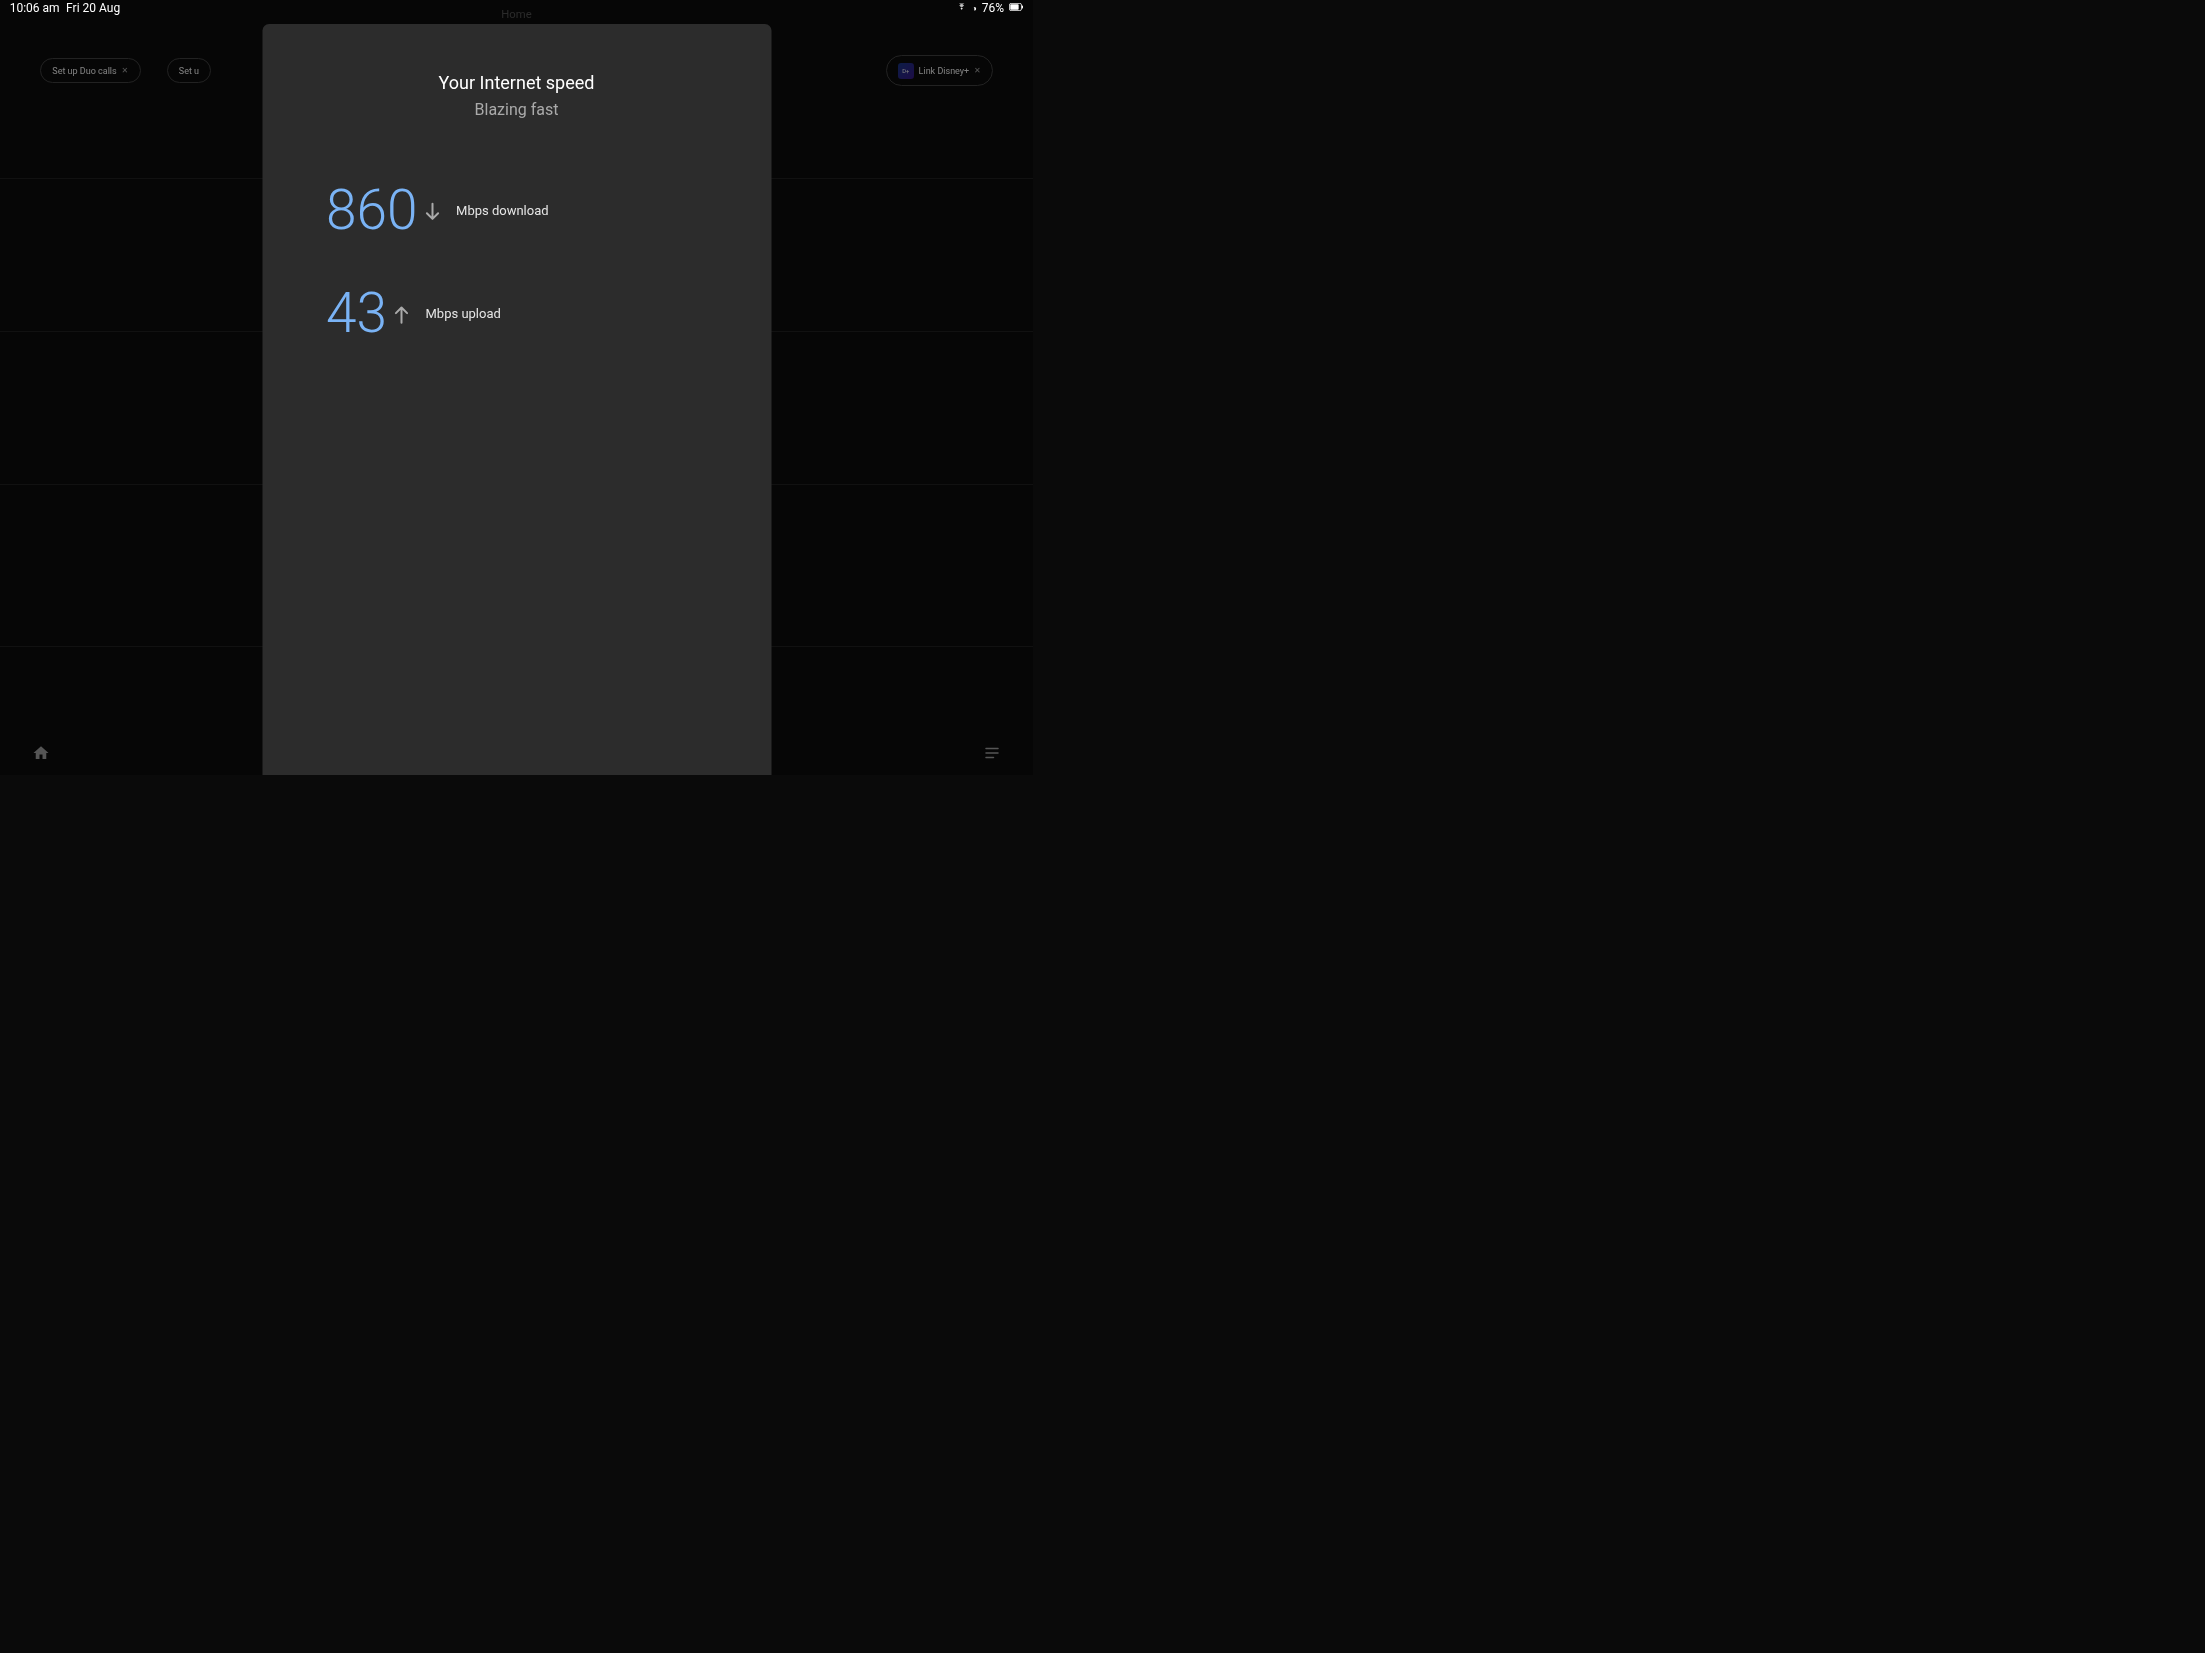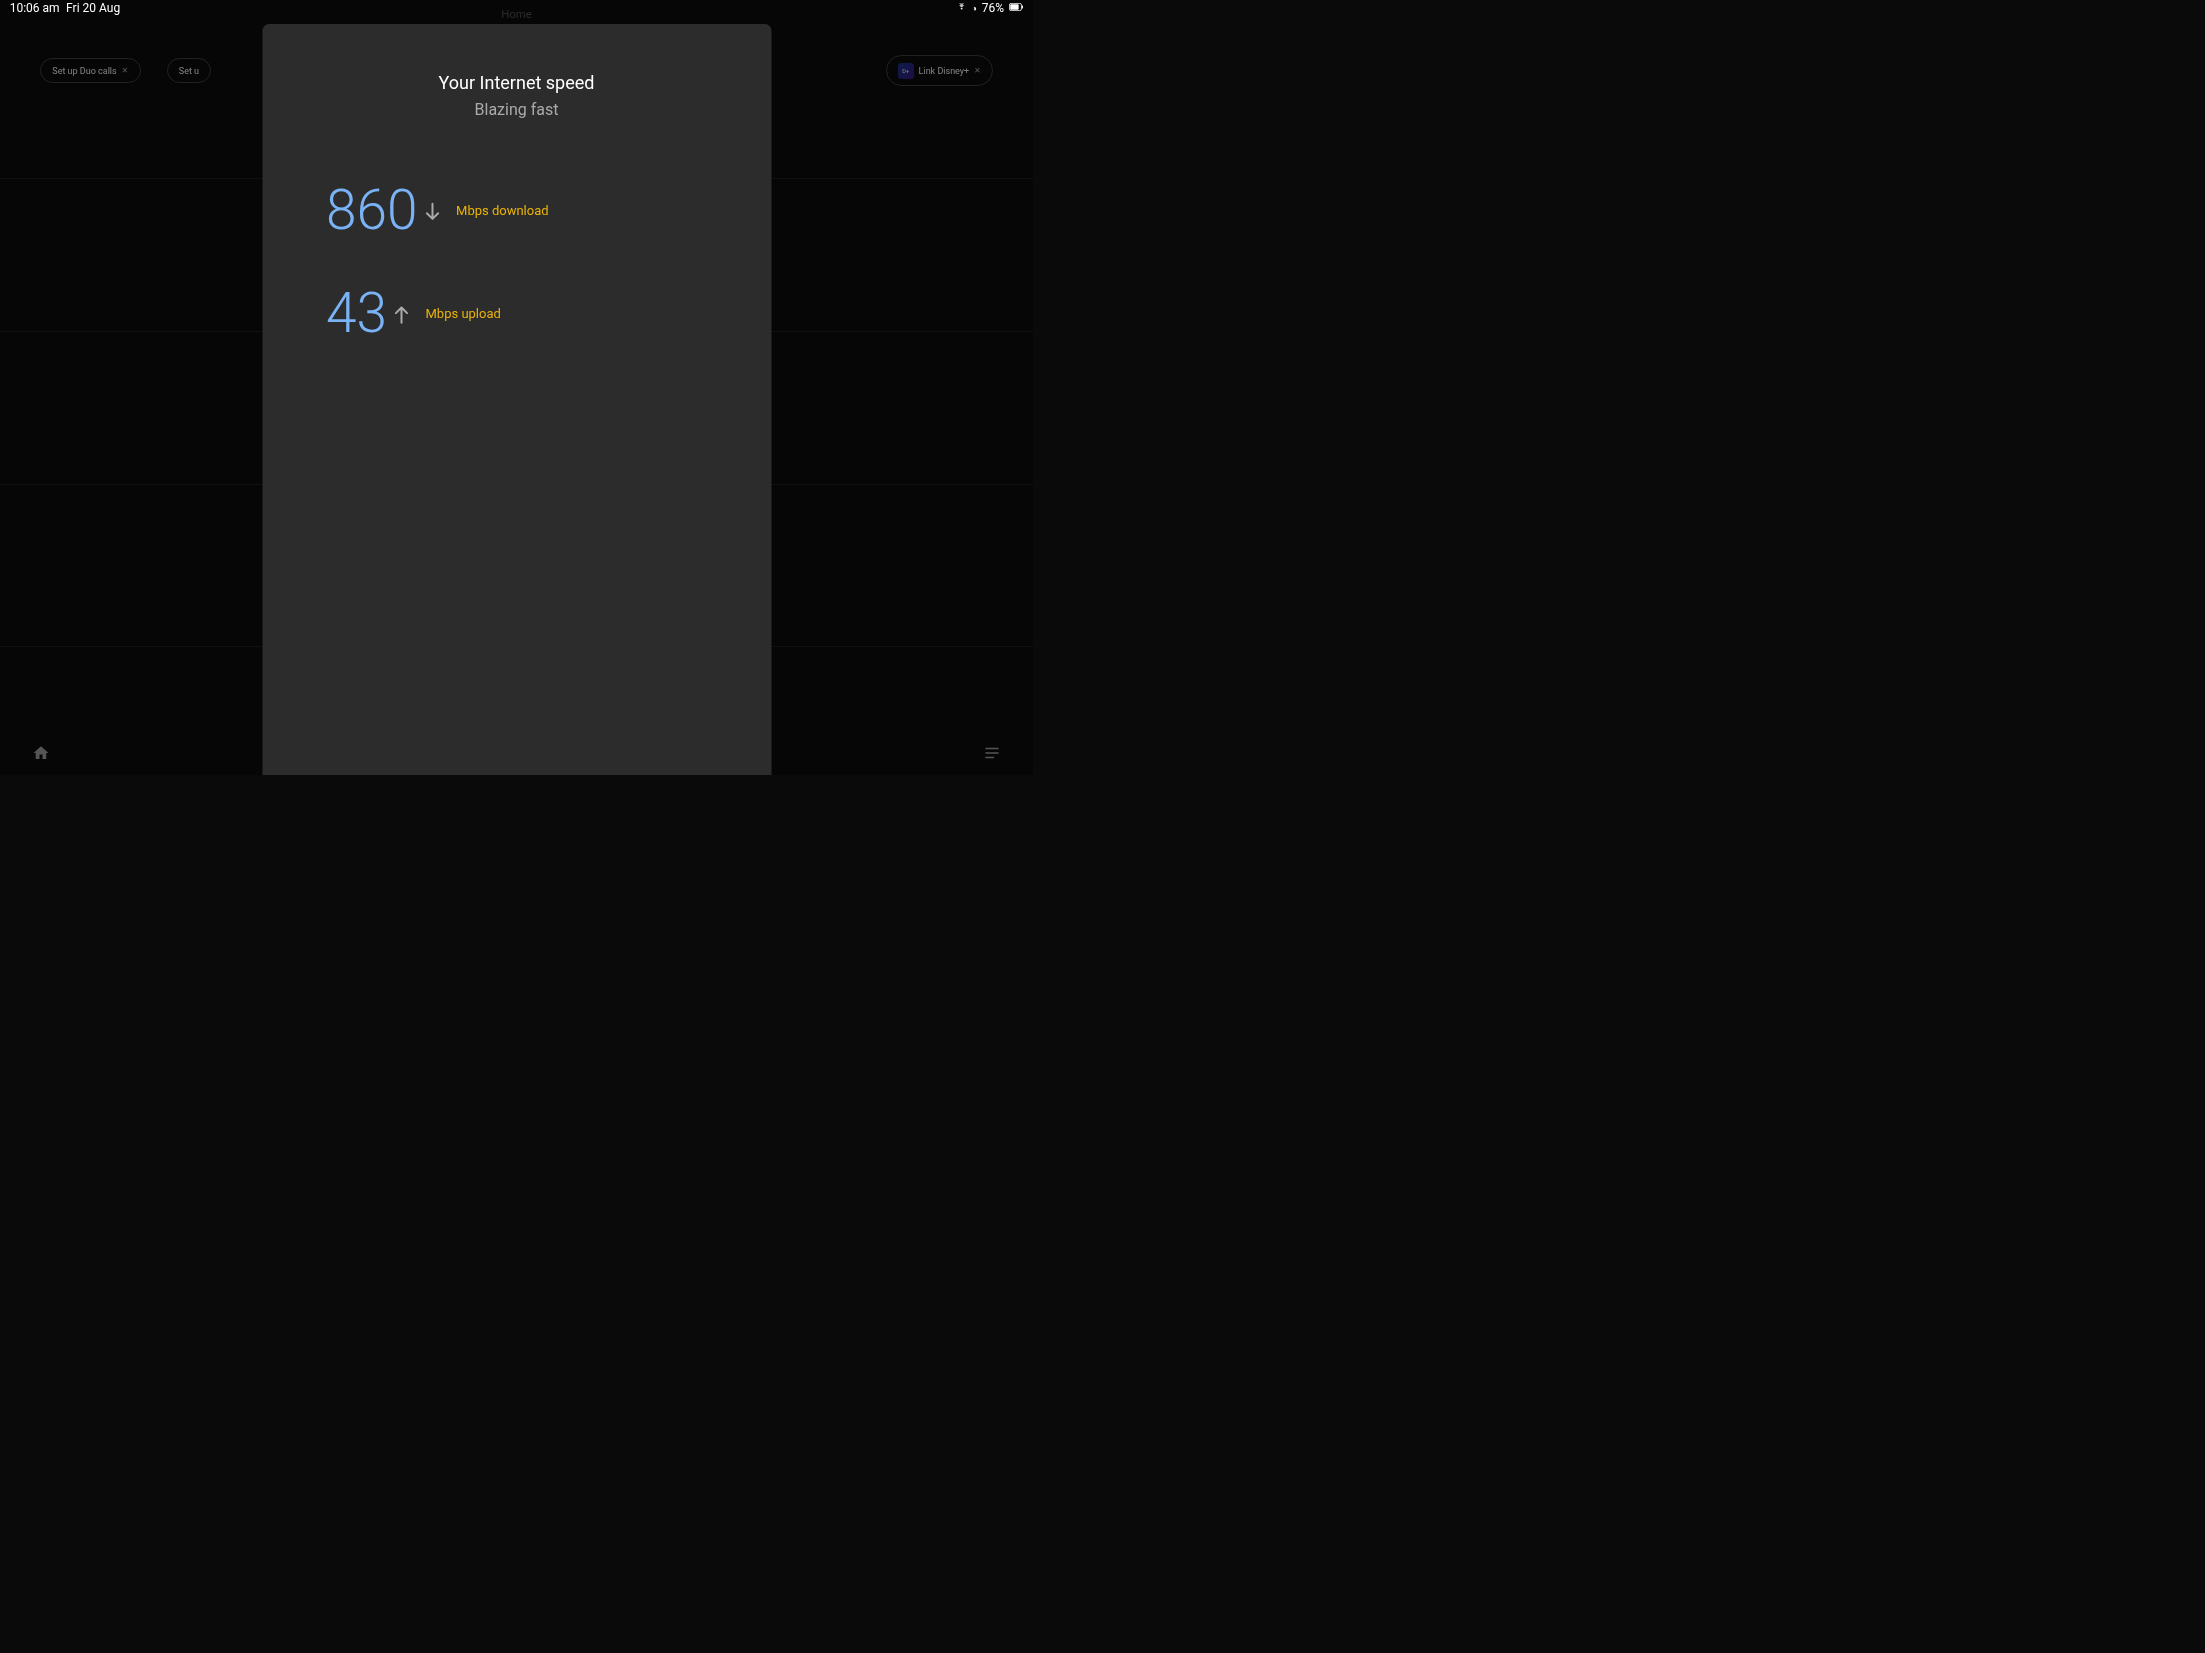--- a/index.html
+++ b/index.html
@@ -213,21 +213,21 @@
     }
 
     .speed-arrow {
       color: #aaaaaa;
       font-size: 16px;
       margin-left: 6.5px;
       margin-bottom: -8px;
     }
 
     .speed-label {
-      color: #eab308;
+      color: #e5e5e5;
       font-size: 13px;
       margin-left: 16px;
       font-weight: 400;
     }
 
     
     .modal-footer {
       display: flex;
       align-items: center;
       justify-content: space-between;

